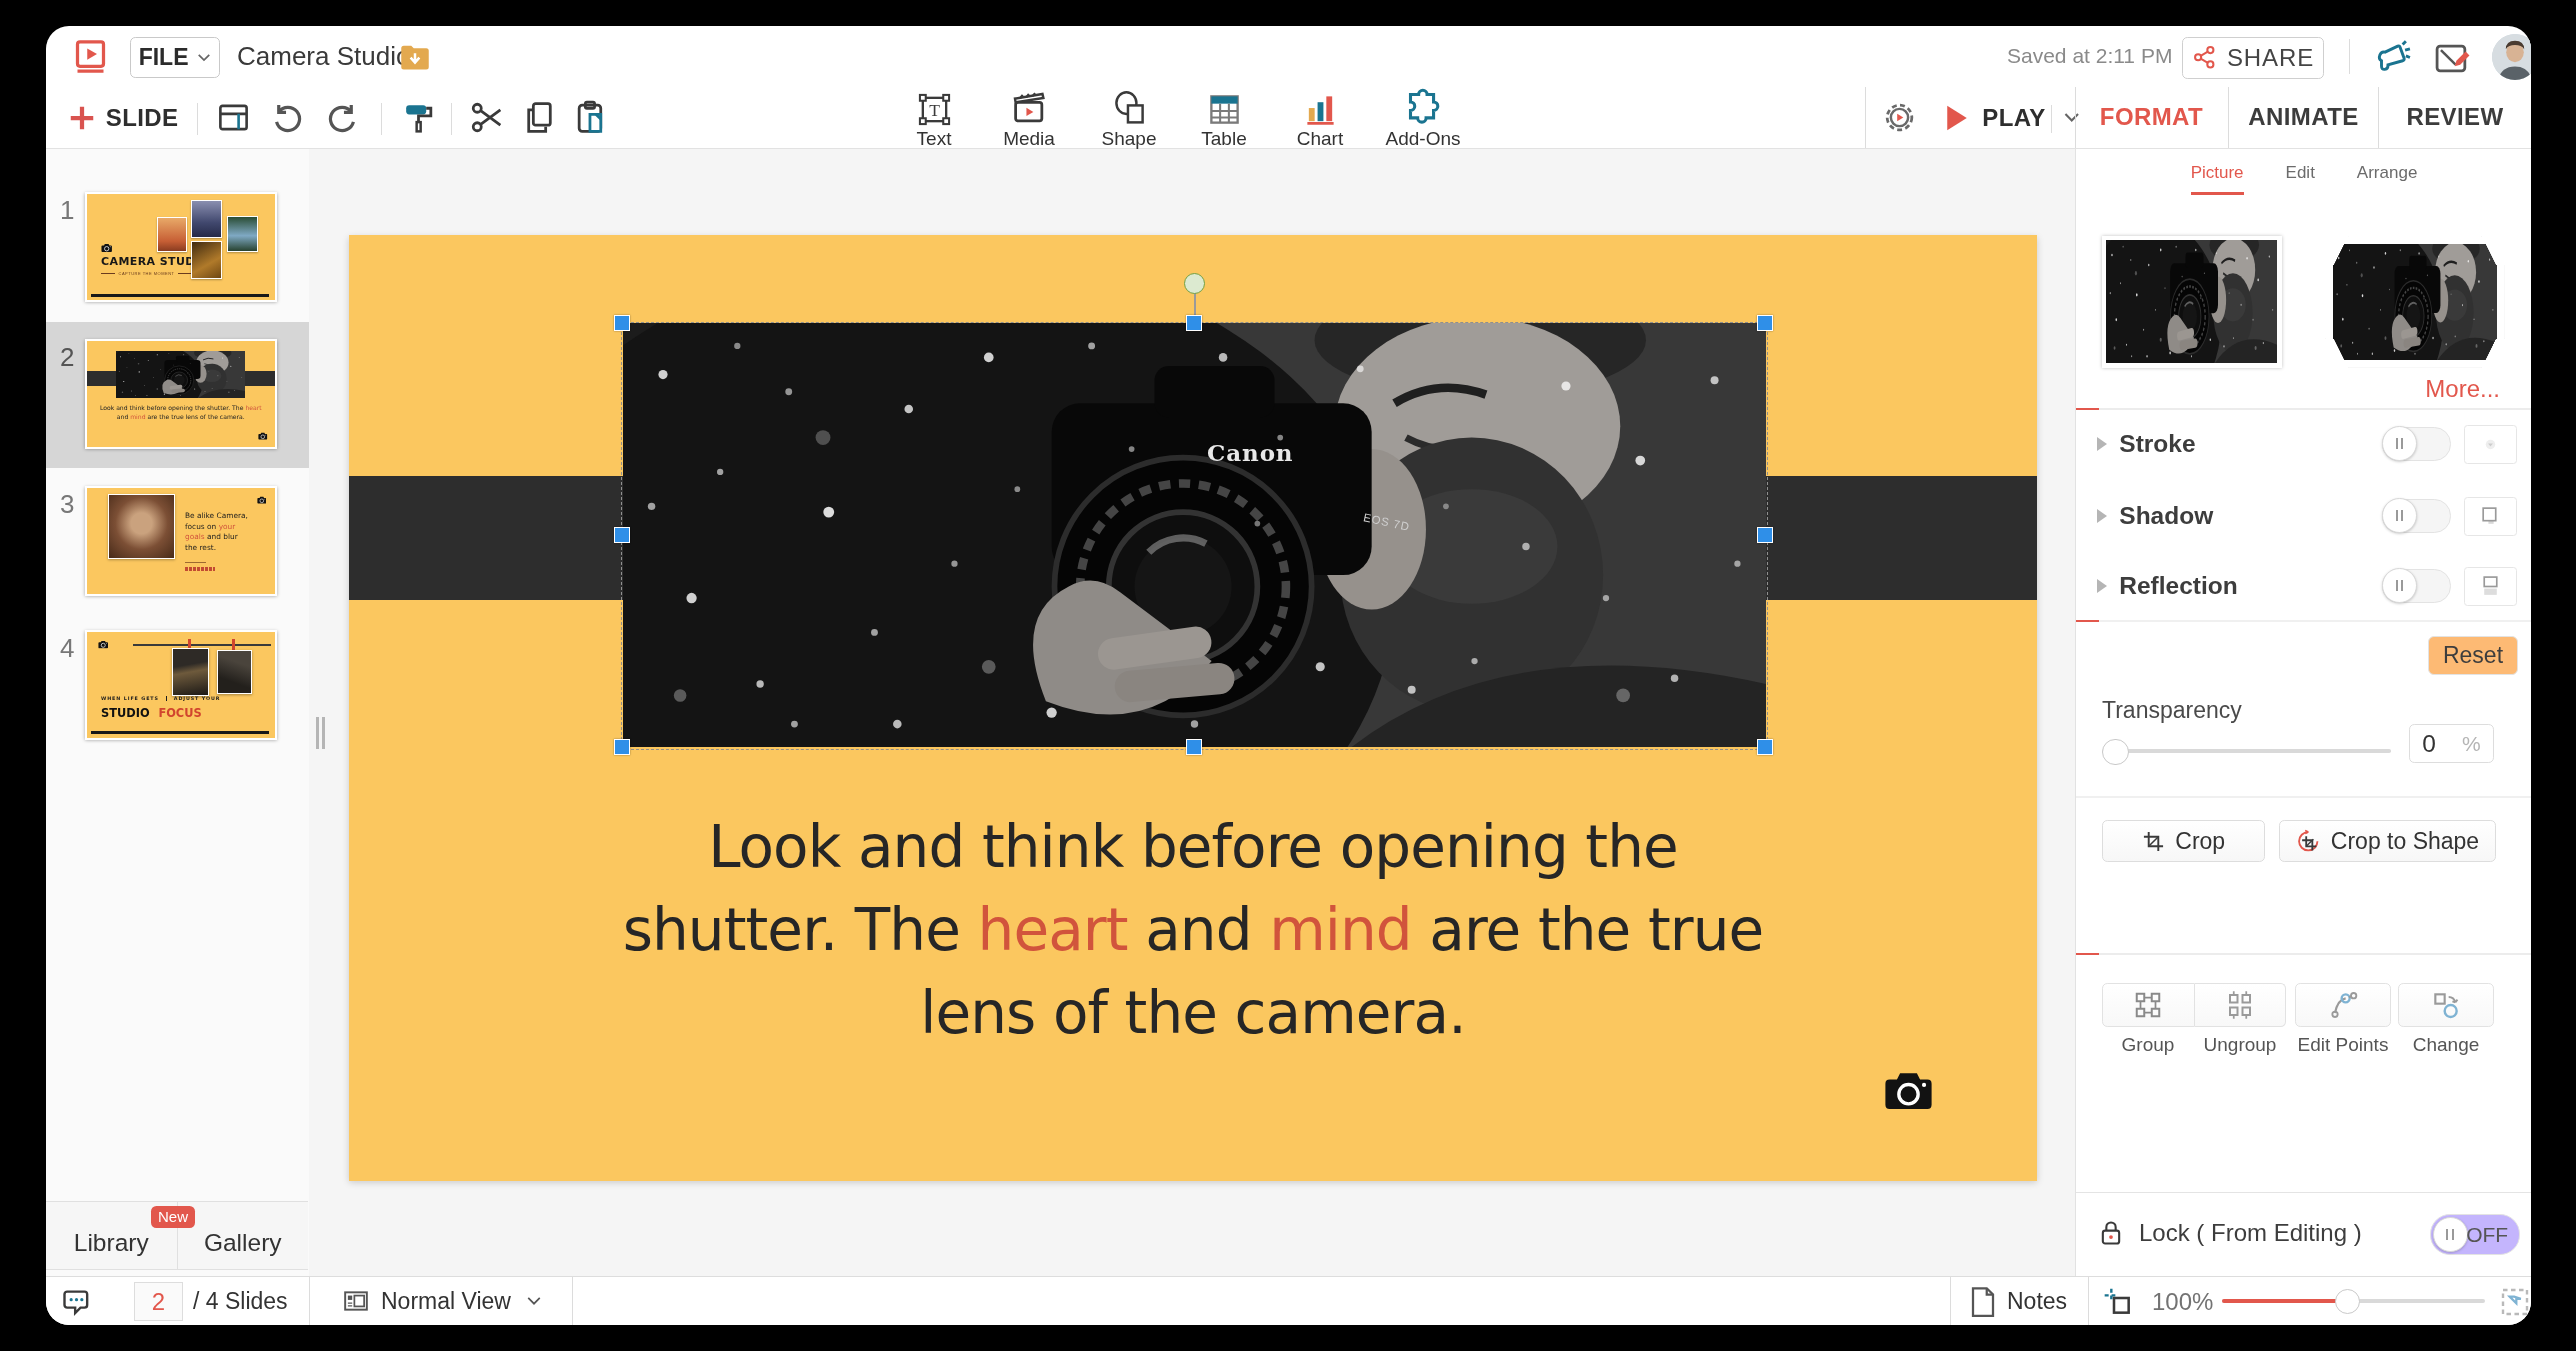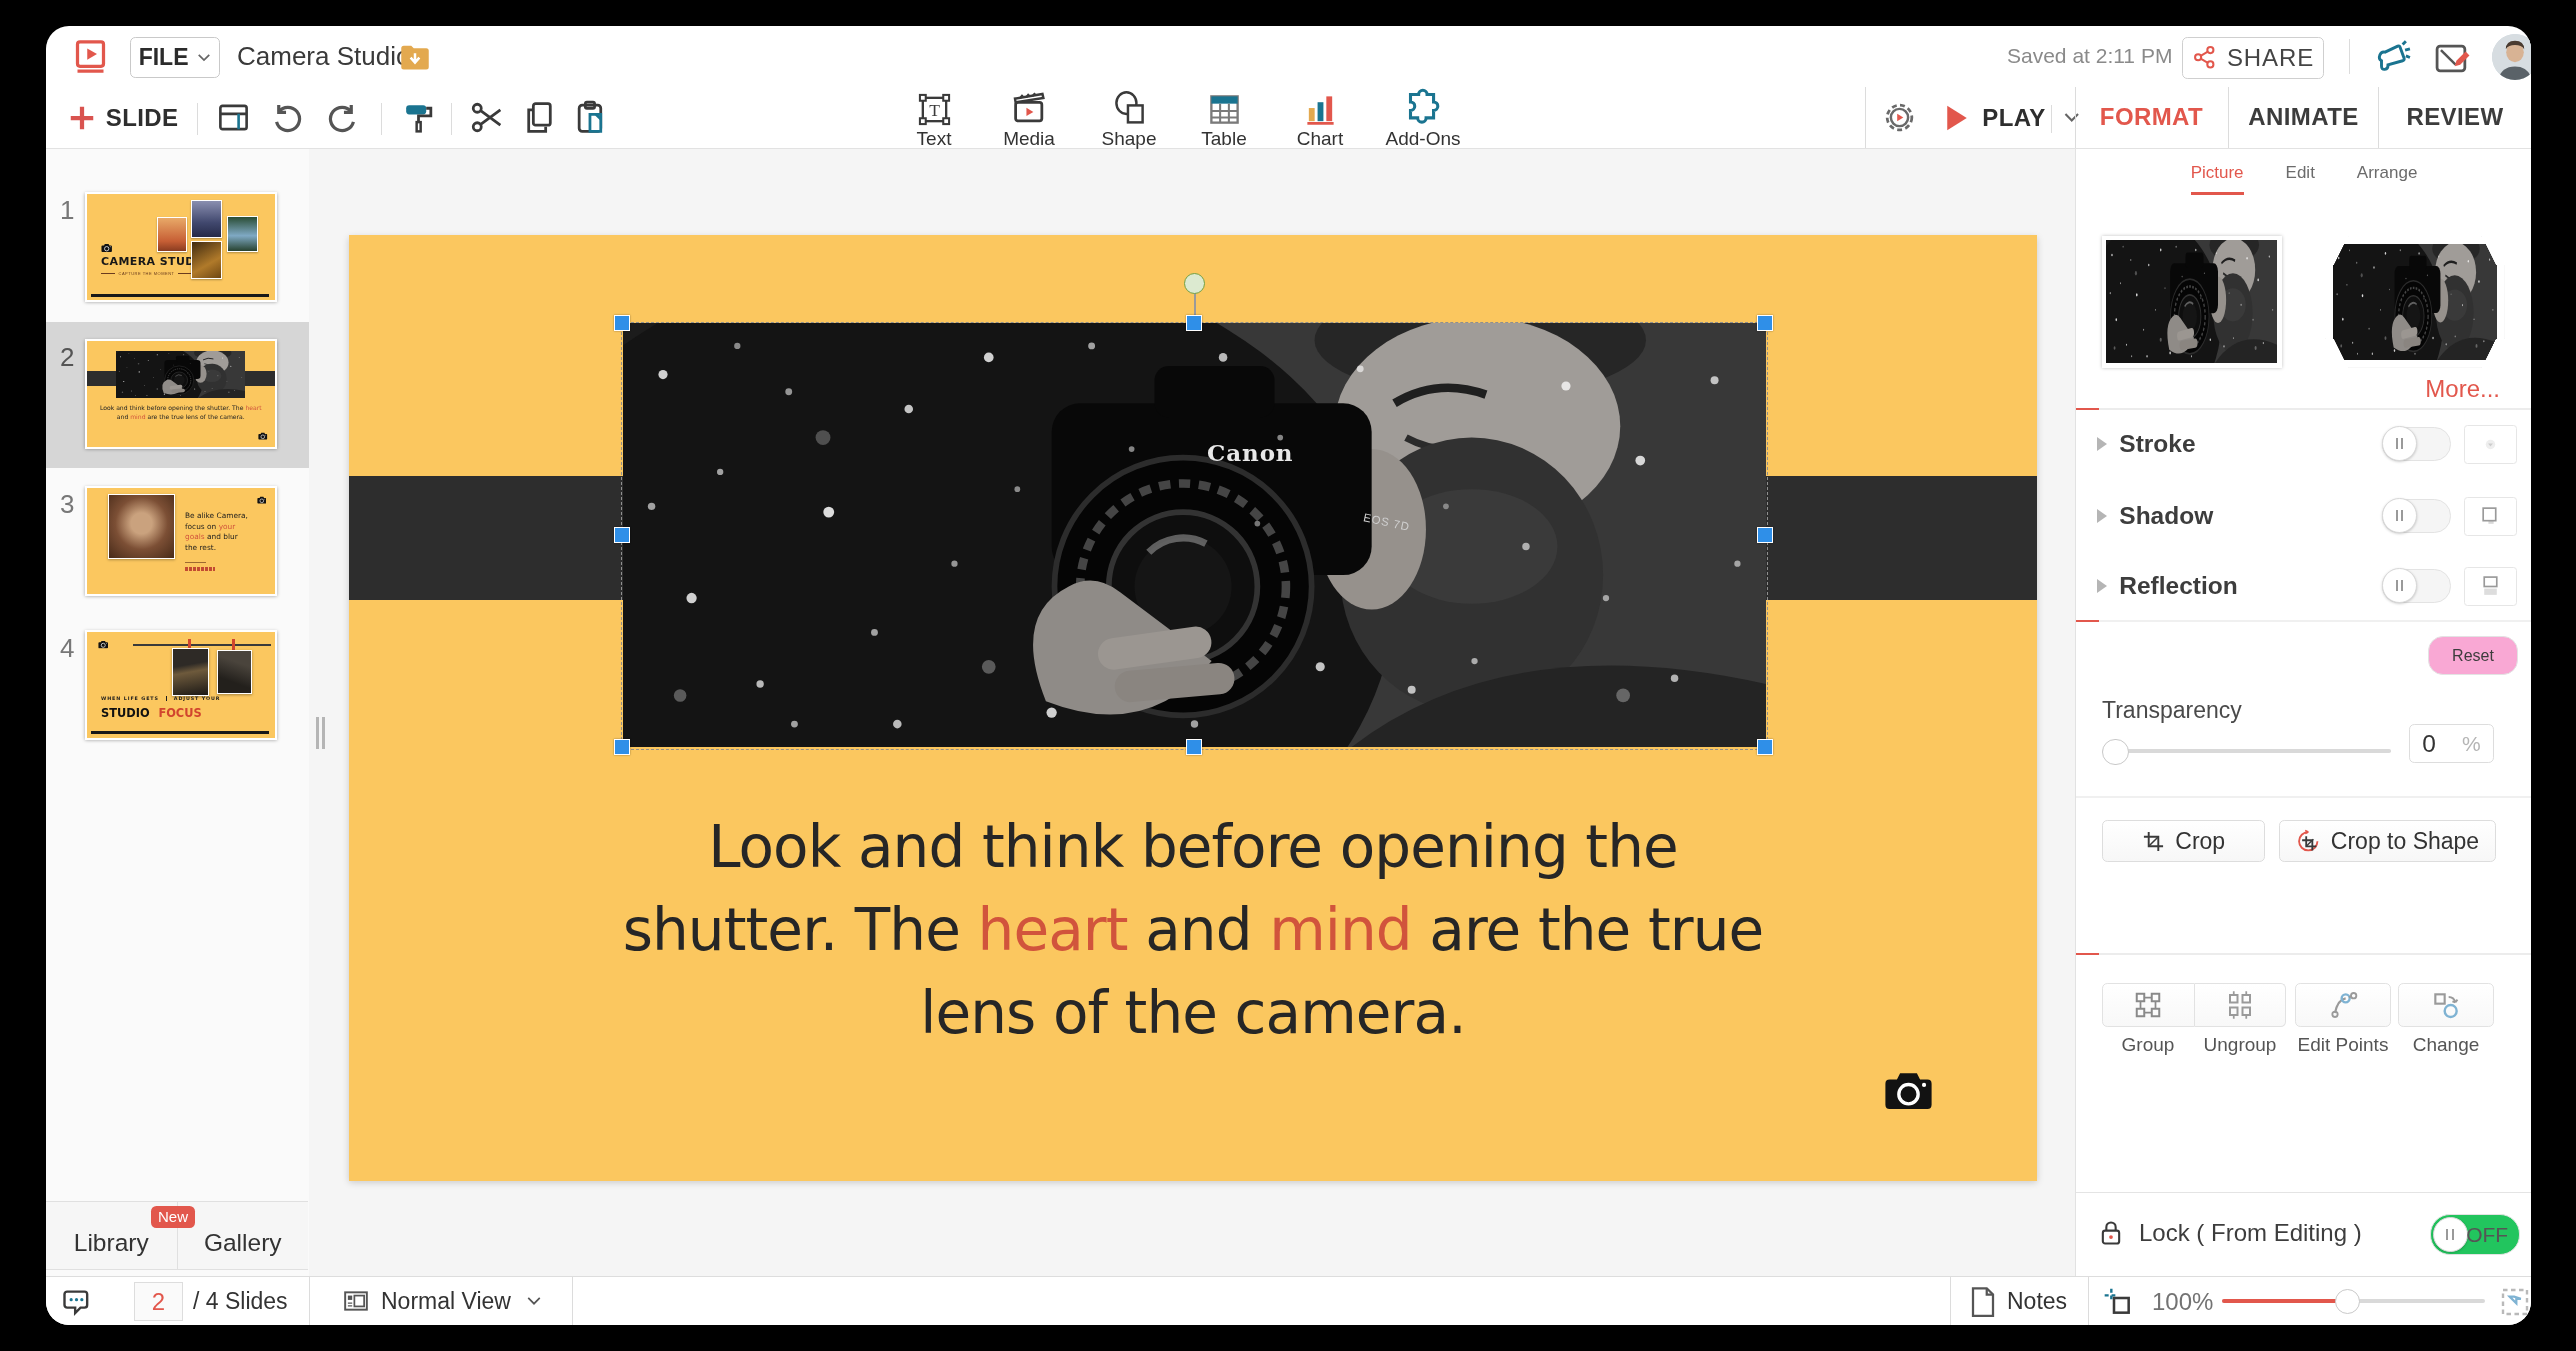--- a/index.html
+++ b/index.html
@@ -49,27 +49,27 @@
   .sthumb{position:absolute;top:87px;width:171px;height:123px;background:#fff;padding:4.4px;box-shadow:0 0 3.5px rgba(0,0,0,.25);}
   .morelnk{position:absolute;right:32px;top:226px;color:#e2574c;font-size:24px;}
   .pdiv{position:absolute;left:0;width:456px;height:1.8px;background:linear-gradient(90deg,#e2574c 0 23px,#ececec 23px 100%);}
   .prow{position:absolute;left:21px;width:414px;height:46px;display:flex;align-items:center;}
   .ptri{width:0;height:0;border-left:10.5px solid #b5b5b5;border-top:7px solid transparent;border-bottom:7px solid transparent;margin-right:12.3px;}
   .plabel{font-weight:bold;font-size:24.5px;color:#3d3d3d;}
   .toggle{position:absolute;left:285px;width:67px;height:32px;border:0.9px solid #e3e3e3;background:#f5f5f5;border-radius:16.6px;}
   .knob{position:absolute;left:-0.9px;top:-1.8px;width:33px;height:33px;border-radius:50%;background:#fff;border:0.9px solid #d8d8d8;box-shadow:0 0.9px 2.6px rgba(0,0,0,.2);display:flex;align-items:center;justify-content:center;gap:3.5px;}
   .knob i{display:block;width:1.8px;height:10.5px;background:#9a9a9a;}
   .pbox{position:absolute;left:367px;width:51px;height:37px;border:0.9px solid #e6e6e6;border-radius:3.5px;background:#fff;display:flex;align-items:center;justify-content:center;}
-  .resetbtn{position:absolute;right:14px;top:487px;width:88px;height:37px;background:#f9a8d4;border:0.9px solid #e3e3e3;border-radius:15px;display:flex;align-items:center;justify-content:center;font-size:16px;color:#3d3d3d;}
+  .resetbtn{position:absolute;right:14px;top:487px;width:88px;height:37px;background:#fdba74;border:0.9px solid #e3e3e3;border-radius:6px;display:flex;align-items:center;justify-content:center;font-size:23px;color:#3d3d3d;}
   .pbtn{position:absolute;height:40px;border:0.9px solid #ddd;border-radius:5.3px;background:linear-gradient(#fff,#f7f7f7);display:flex;align-items:center;justify-content:center;gap:10.5px;font-size:23px;color:#333;}
   .toolcell{position:absolute;top:834px;text-align:center;}
   .toolbtn{height:42px;border:0.9px solid #e2e2e2;border-radius:5.3px;background:linear-gradient(#fff,#f8f8f8);display:flex;align-items:center;justify-content:center;}
   .toolcap{font-size:19px;color:#555;margin-top:7px;}
   .locksec{position:absolute;left:0;bottom:0;width:456px;height:84px;border-top:0.9px solid #e4e4e4;background:#fff;}
-  .locktgl{position:absolute;right:12.3px;top:21px;width:88px;height:39px;border:0.9px solid #e3e3e3;background:#22c55e;border-radius:20px;}
+  .locktgl{position:absolute;right:12.3px;top:21px;width:88px;height:39px;border:0.9px solid #e3e3e3;background:#c4b5fd;border-radius:20px;}
   .locktgl .off{position:absolute;right:10.5px;top:8px;font-size:21px;color:#555;}
   
   #statusbar{position:absolute;left:0;bottom:0;width:2485px;height:48px;border-top:0.9px solid #ddd;background:#fff;font-size:23px;color:#333;}
   .sbtxt{position:absolute;top:11.4px;}
   .numbox{position:absolute;left:88px;top:5.3px;width:47px;height:37px;border:0.9px solid #ddd;background:#fafafa;display:flex;align-items:center;justify-content:center;color:#e2574c;font-size:24px;}
   .tinytxt{font-family:"DejaVu Sans",sans-serif;}
   .zslider{position:absolute;top:22px;height:4.4px;border-radius:2.6px;background:#d9d9d9;}
   .zfill{position:absolute;left:0;top:0;height:4.4px;border-radius:2.6px;background:#e2574c;}
   .zknob{position:absolute;top:-9.6px;width:23px;height:23px;border-radius:50%;background:#fff;border:1.8px solid #c9c9c9;}
 </style>

